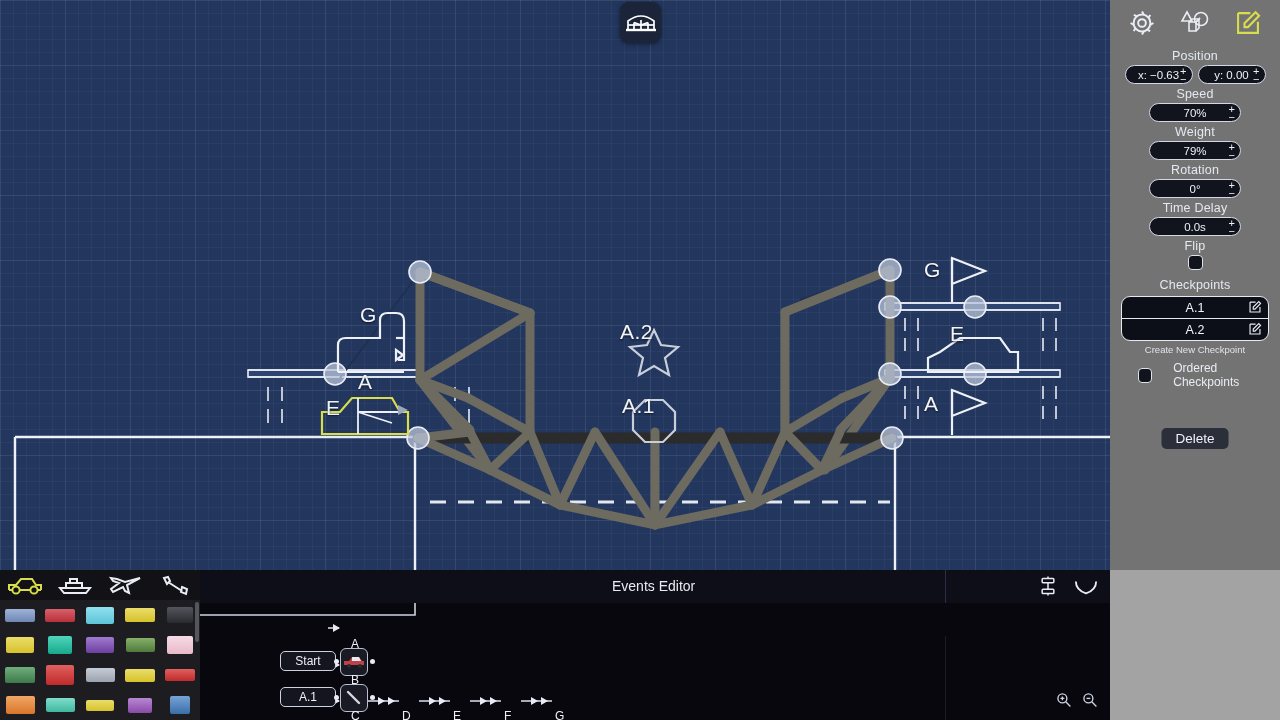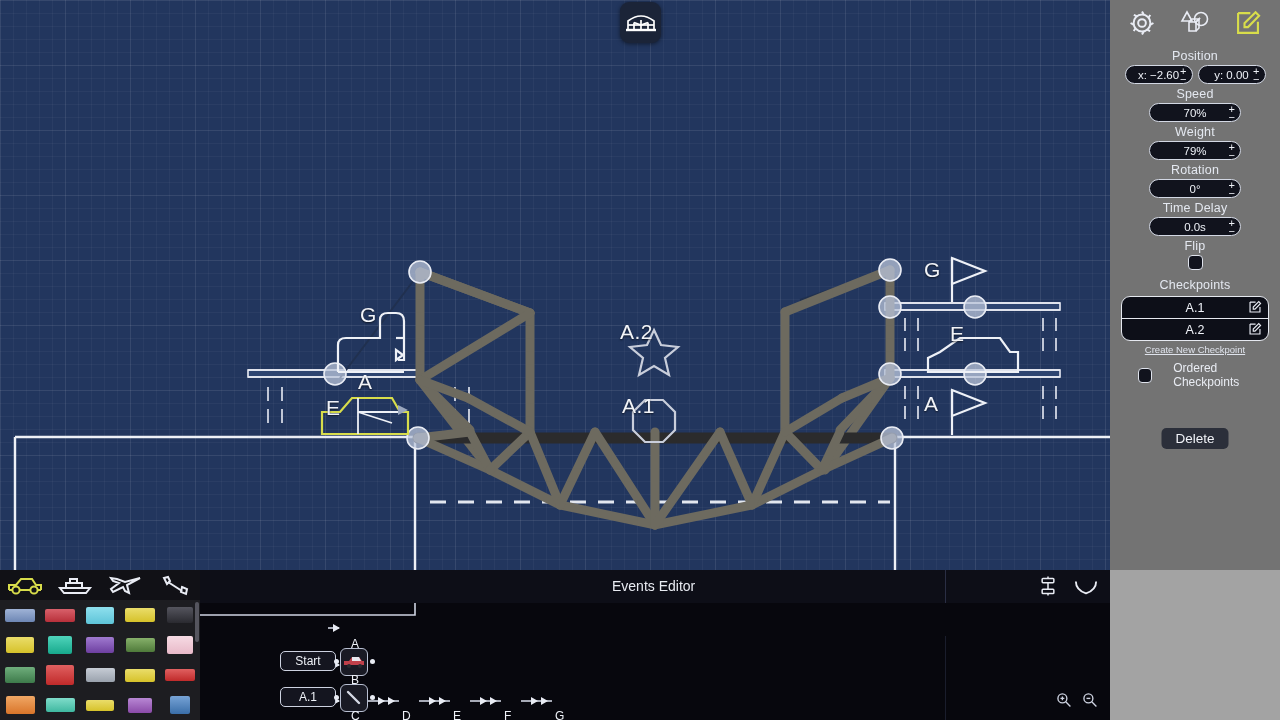--- a/index.html
+++ b/index.html
@@ -49,21 +49,21 @@
 
   .chk-box{width:15px;height:15px;border:1.6px solid #dfe3ec;border-radius:4px;
     background:#11131d;box-sizing:border-box;}
   .flip-wrap{display:flex;justify-content:center;margin-top:2px;}
 
   .cp-list{margin:4px 11px 0;border:1.6px solid #e6e9f0;border-radius:9px;overflow:hidden;background:#0d0f18;}
   .cp-item{height:21px;display:flex;align-items:center;justify-content:center;
     position:relative;font-size:12.5px;color:#f0f3f9;}
   .cp-item + .cp-item{border-top:1.4px solid #e6e9f0;}
   .cp-edit{position:absolute;right:6px;top:3px;}
-  .cp-new{text-align:center;font-size:9.5px;color:#dfe3ec;text-decoration:underline;margin-top:3px;}
+  .cp-new{text-align:center;font-size:9.5px;color:#dfe3ec;margin-top:3px;}
   .ord-row{display:flex;align-items:center;gap:21px;padding:6px 0 0 28px;font-size:12px;}
   .del-btn{position:absolute;left:50%;transform:translateX(-50%);top:428px;
     background:#2b2f3a;border-radius:5px;padding:3px 14px;font-size:13.5px;color:#f1f3f8;}
 
   
   .bottom{position:absolute;left:0;top:570px;width:1280px;height:150px;background:#a3a3a3;}
   .palette{position:absolute;left:0;top:0;width:200px;height:150px;background:#1d1d21;overflow:hidden;}
   .pal-tabs{display:flex;height:30px;background:#111116;align-items:center;}
   .pal-tab{flex:1;display:flex;align-items:center;justify-content:center;height:30px;cursor:pointer;}
   .pal-grid{display:grid;grid-template-columns:repeat(5,40px);grid-auto-rows:30px;}
@@ -275,21 +275,21 @@
         <svg width="28" height="28" viewBox="0 0 24 24" fill="none" stroke="#d8dd4b" stroke-width="1.8">
           <path d="M3.5 3.5 L14 3.5 M3.5 3.5 L3.5 20.5 L20.5 20.5 L20.5 11"></path>
           <path d="M9 15.5 L9 12.2 L18.5 2.8 L21.5 5.8 L12 15.5 Z"></path>
         </svg>
       </div>
     </div>
 
     <div class="fld-label">Position</div>
     <div class="stepper-row">
       <div class="stepper half">
-        <span>x: −2.60</span>
+        <span>x: −0.63</span>
         <span class="pm">
             <i>+</i>
             <i>−</i>
           </span>
       </div>
       <div class="stepper half">
         <span>y: 0.00</span>
         <span class="pm">
             <i>+</i>
             <i>−</i>

